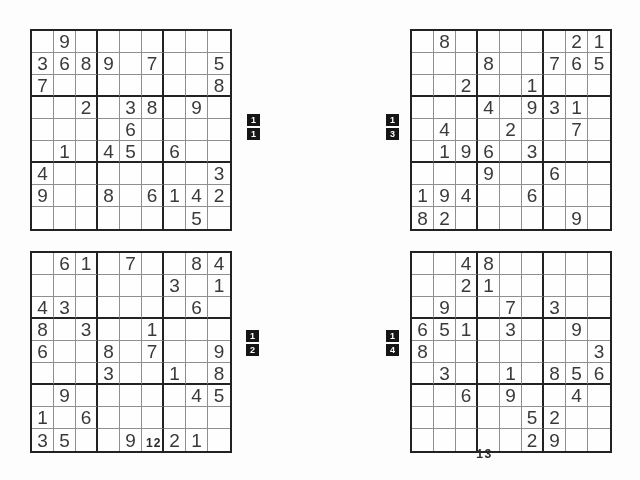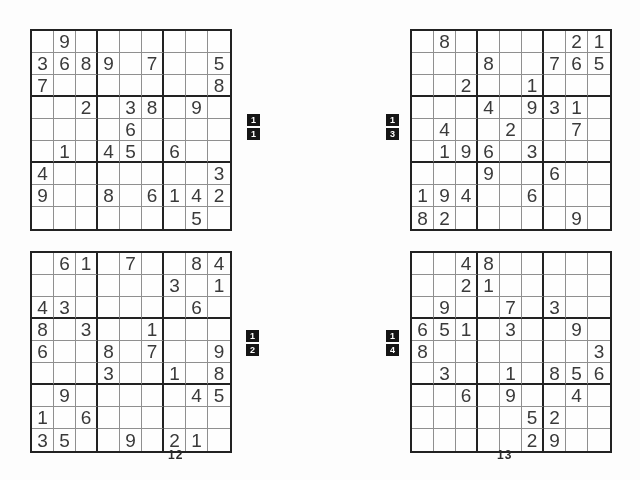--- a/index.html
+++ b/index.html
@@ -47,22 +47,22 @@
     background:var(--badge-bg, #151515);
     color:var(--badge-text, #ffffff);
     font-size:9px; font-weight:bold; line-height:12px;
     text-align:center;
   }
   .folio {
     position:absolute;
     font-size:12px; font-weight:bold; letter-spacing:1px;
     color:#2a2a2a;
   }
-  #folio-left  { left:146px; top:448px;margin-left:22px; }
-  #folio-right { left:497px; top:448px; }
+  #folio-left  { left:146px; top:436px; }
+  #folio-right { left:476px; top:448px;font-family:Liberation Mono, monospace; }
 </style>
 </head>
 <body>
 
 <div id="grid-tl" class="grid">
     <div class="cell"></div>
     <div class="cell">9</div>
     <div class="cell br"></div>
     <div class="cell"></div>
     <div class="cell"></div>

